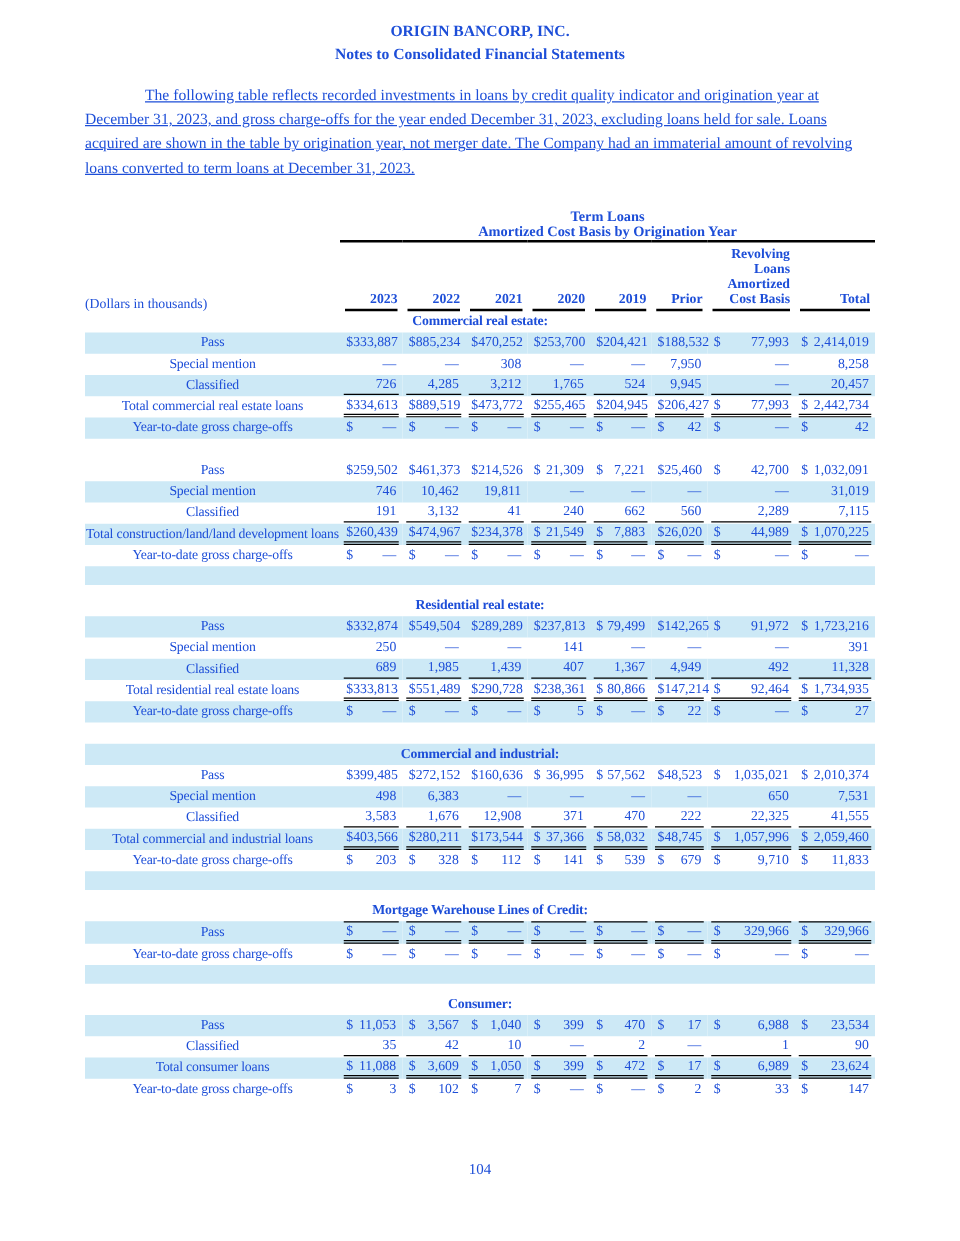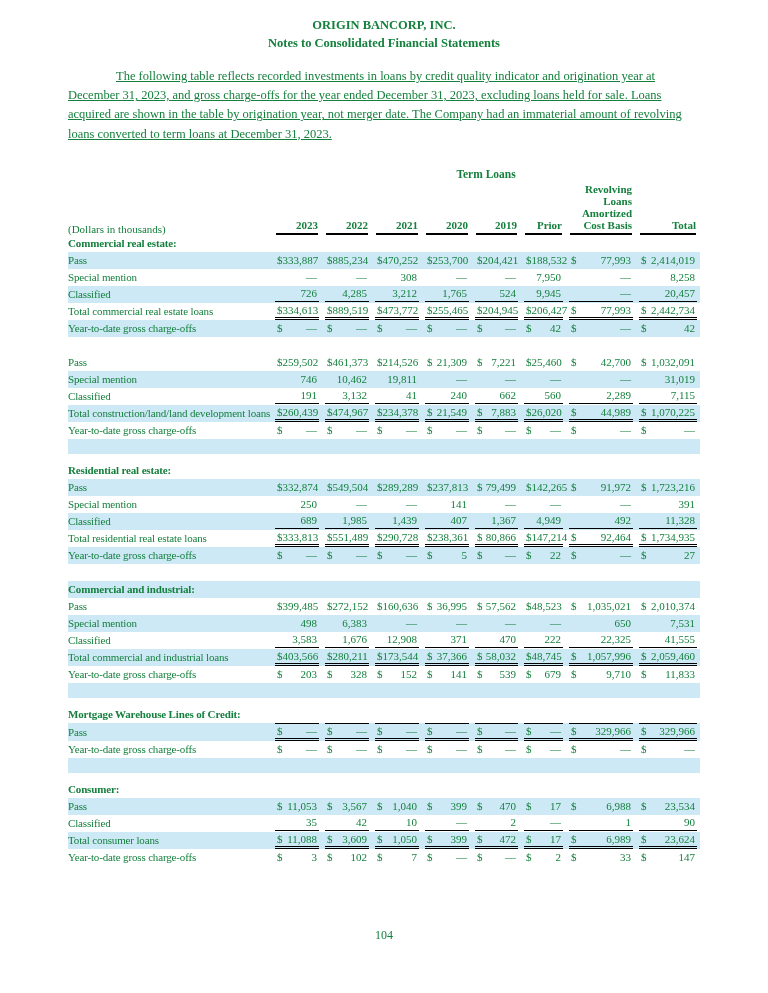--- a/index.html
+++ b/index.html
@@ -1,19 +1,19 @@
 <!DOCTYPE html>
 <html style="--shade: #cde9f6;"><head>
 <meta charset="utf-8">
 <style>
   :root { --shade:#cde9f6; }
   * { box-sizing:border-box; }
   html,body { margin:0; padding:0; background:#888; }
   .page {
-    width:768px; height:993px; margin:0 auto; background:#fff; color:#15803d;
+    width:768px; height:993px; margin:0 auto; background:#fff; color:#1d4ed8;
     font-family:"Liberation Serif", serif; position:relative;
     padding:16px 68px 0 68px; overflow:hidden;
   }
   .doc-title { font-size:12.5px; font-weight:bold; text-align:center; line-height:18px; }
   .doc-subtitle { font-size:12.5px; font-weight:bold; text-align:center; line-height:18px; }
   .intro { font-size:12.5px; line-height:19.2px; text-align:left; margin:15px 0 0 0; text-indent:48px;text-decoration:underline; }
 
   table.loans { border-collapse:collapse; table-layout:fixed; width:632px; margin-top:24px; font-size:11px; }
   table.loans td, table.loans th { padding:0; }
 
@@ -21,21 +21,21 @@
   .group-title-cell { text-align:center; font-weight:bold; font-size:11.5px; padding-bottom:3px; }
   .group-sub-cell   { text-align:center; font-weight:bold; font-size:11.5px; border-bottom:2px solid #000; padding-bottom:2px; }
   th.colhead { vertical-align:bottom; font-weight:bold; }
   th.colhead .hdr { margin:3px 4px 0 4px; border-bottom:2px solid #000; text-align:right;
                     line-height:12px; padding-bottom:2px; font-size:11px; }
   td.dollars-note { vertical-align:bottom; padding-bottom:4px; font-size:11px; }
 
   
   tr.sec-row td { height:17px; vertical-align:middle; font-weight:bold; }
   tr.data-row td { height:17px; vertical-align:middle; }
-  td.label { text-align:left; white-space:nowrap; letter-spacing:-0.15px; }
+  td.label { text-align:center; white-space:nowrap; letter-spacing:-0.15px; }
   tr.shaded td { background:var(--shade); }
 
   .amt { display:flex; justify-content:space-between; align-items:baseline;
          margin:0 3px; padding:1px 2px 2px 2px; line-height:12px; }
   .amt .cur { flex:0 0 auto; }
   .amt .val { flex:0 0 auto; margin-left:auto; }
   tr.u-single .amt     { border-bottom:1px solid #000; }
   tr.u-double .amt     { border-bottom:3px double #000; padding-bottom:1px; }
   tr.u-top-double .amt { border-top:1px solid #000; border-bottom:3px double #000; padding-bottom:1px; }
 
@@ -63,20 +63,24 @@
         <col style="width:49px">
         <col style="width:45px">
         <col style="width:70px">
         <col style="width:64px">
     </colgroup>
     <thead>
       <tr>
         <td></td>
         <td colspan="8" class="group-title-cell">Term Loans</td>
       </tr>
+      <tr>
+        <td></td>
+        <td colspan="8" class="group-sub-cell">Amortized Cost Basis by Origination Year</td>
+      </tr>
       <tr id="colhead-row">
         <td class="dollars-note">(Dollars in thousands)</td>
       <th class="colhead">
             <div class="hdr">2023</div>
           </th>
           <th class="colhead">
             <div class="hdr">2022</div>
           </th>
           <th class="colhead">
             <div class="hdr">2021</div>
@@ -1035,21 +1039,21 @@
           </td>
           <td>
             <div class="amt">
               <span class="cur">$</span>
               <span class="val">328</span>
             </div>
           </td>
           <td>
             <div class="amt">
               <span class="cur">$</span>
-              <span class="val">152</span>
+              <span class="val">112</span>
             </div>
           </td>
           <td>
             <div class="amt">
               <span class="cur">$</span>
               <span class="val">141</span>
             </div>
           </td>
           <td>
             <div class="amt">

